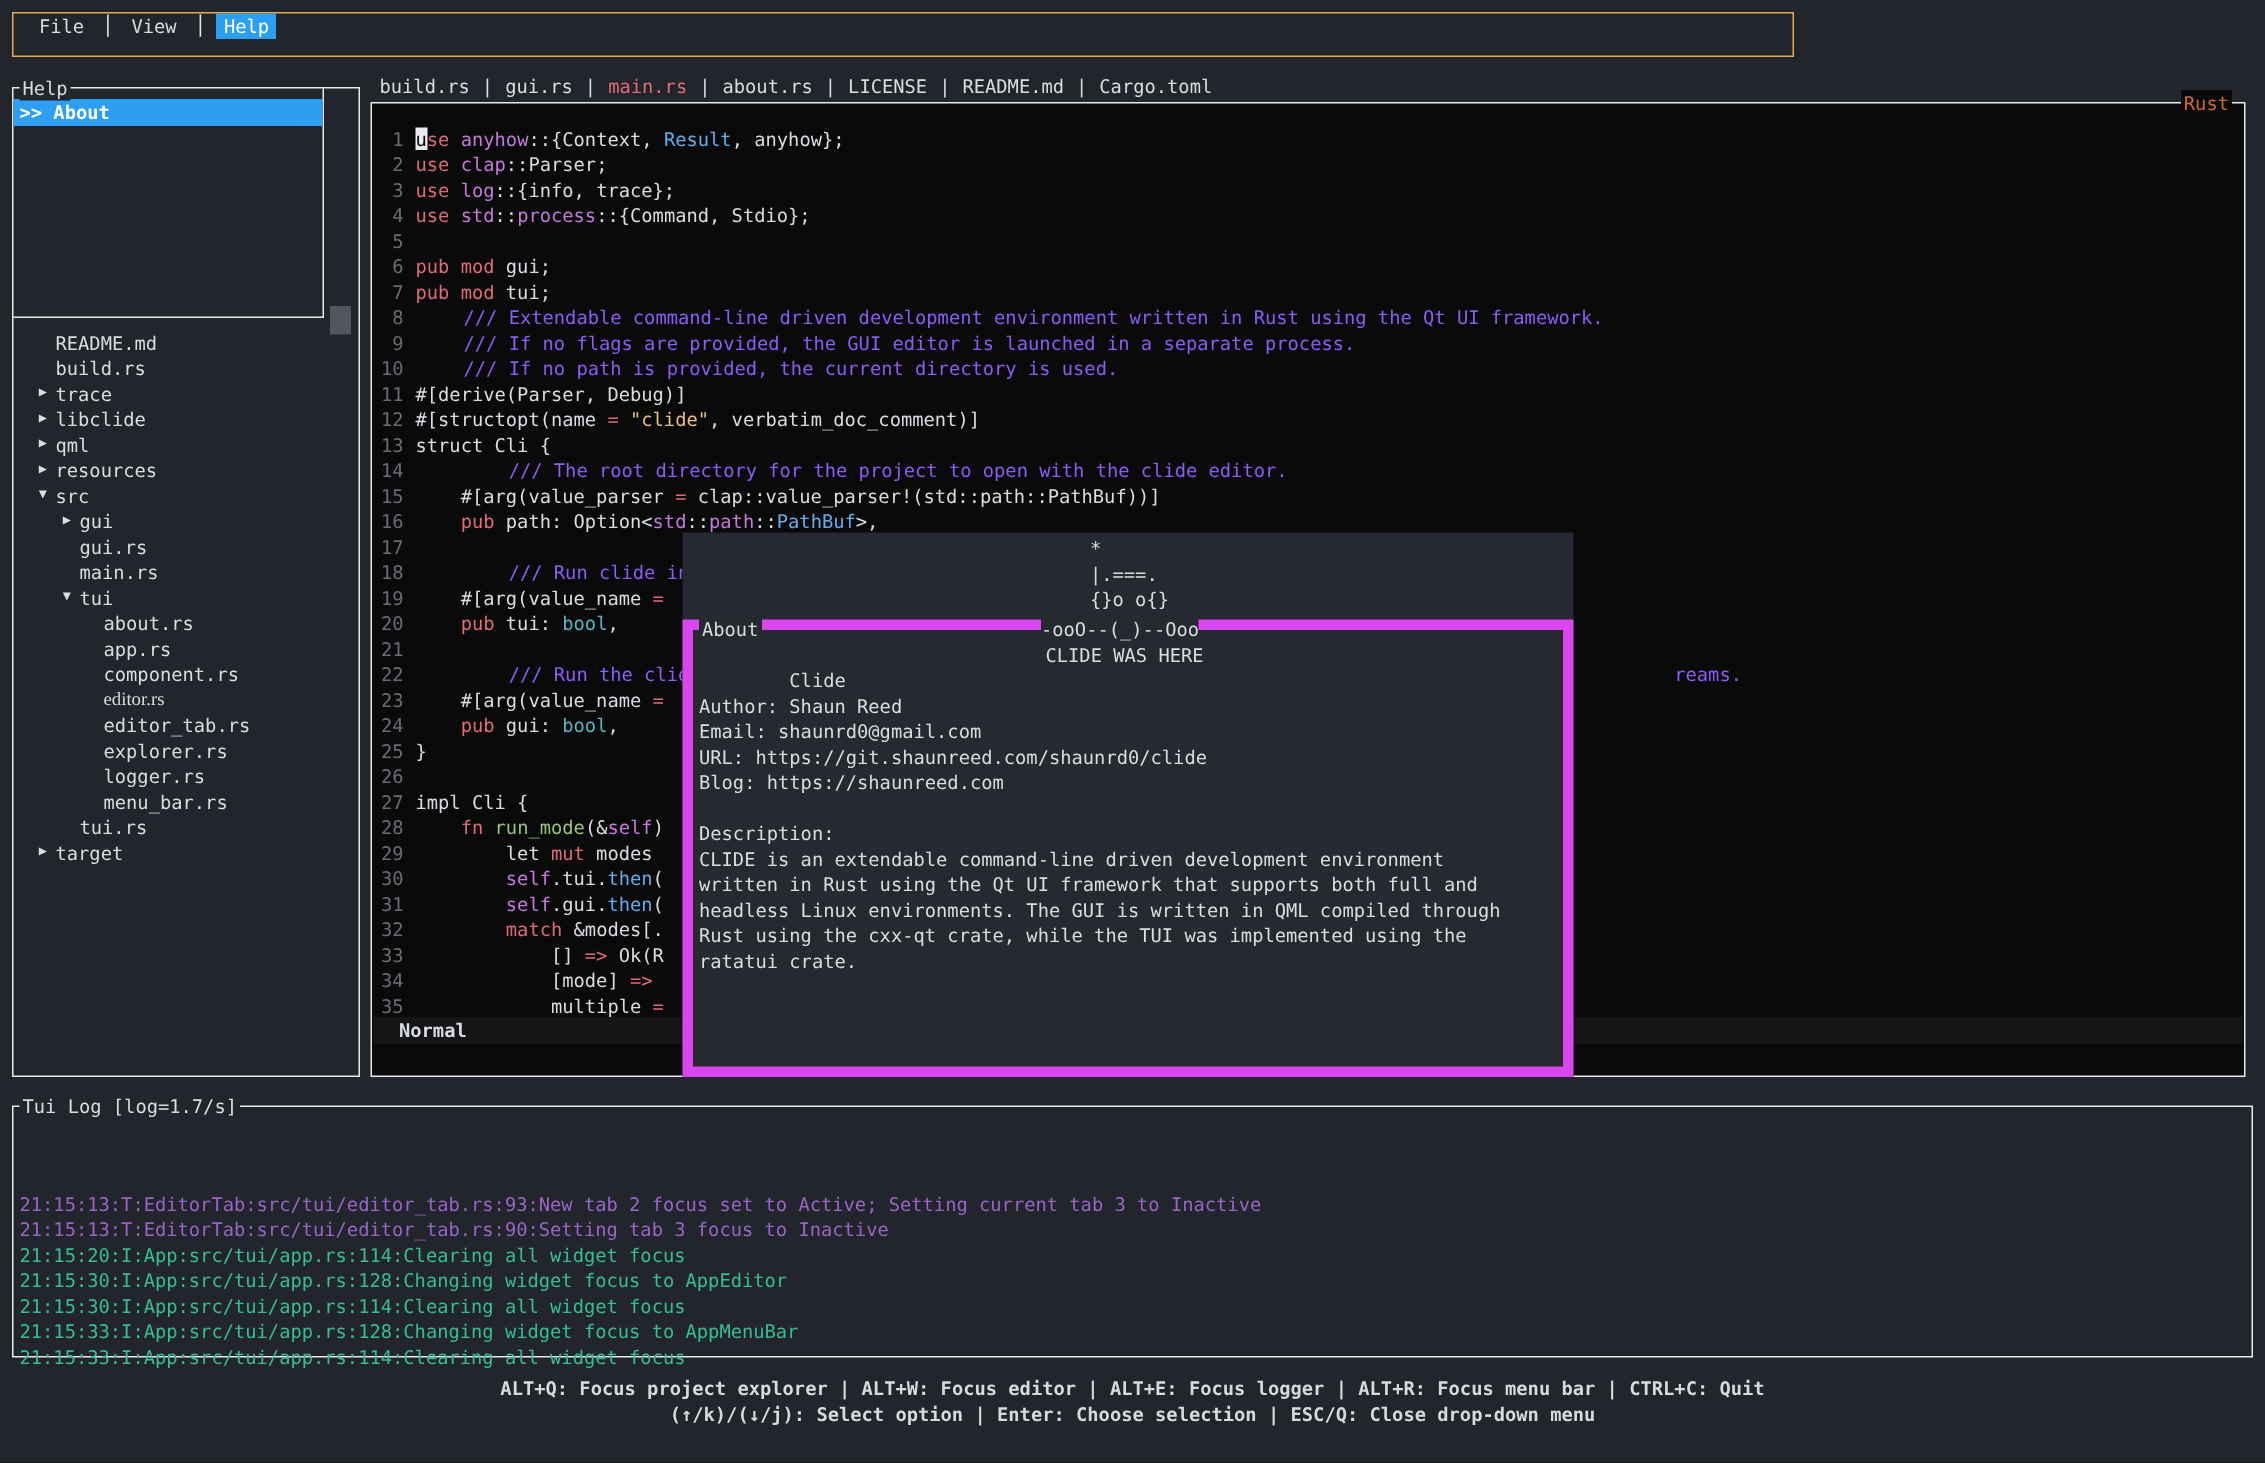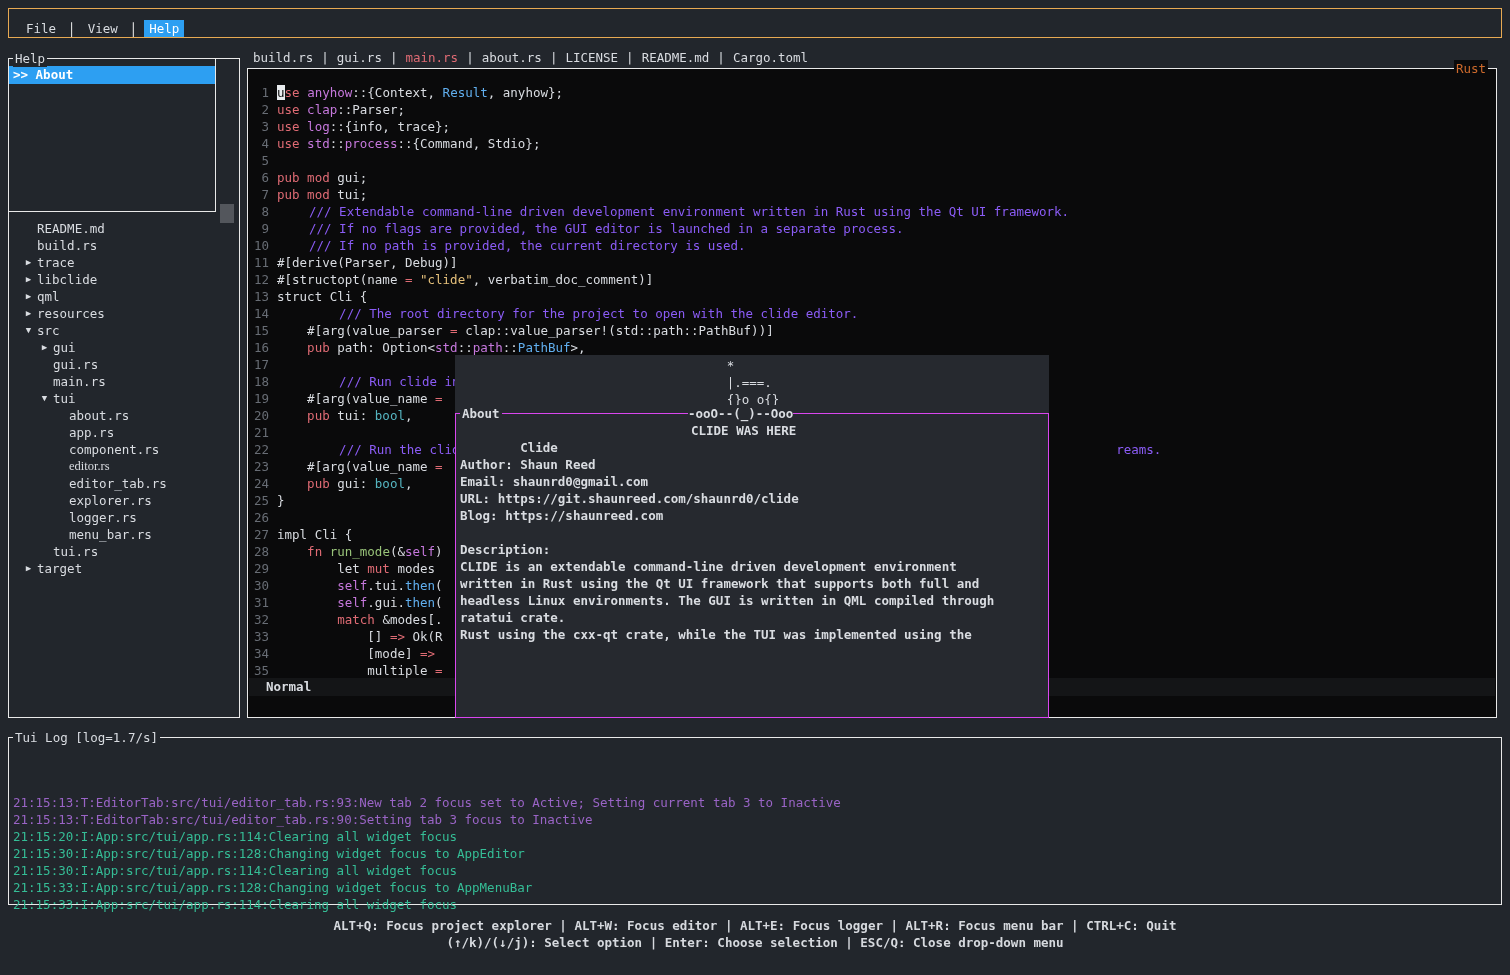--- a/index.html
+++ b/index.html
@@ -13,22 +13,22 @@
     overflow:hidden;
   }
   .abs { position:absolute; }
   .box { position:absolute; border:1px solid #e9e9e9; }
   .box-title {
     position:absolute; top:-9px; left:4px;
     background:#22262c; padding:0 2px; line-height:17px;
     white-space:pre;
   }
   
-  #menubar { left:8px; top:8px; width:1494px; height:30px; border:1px solid #e7a952; background:#22262c;
-             display:flex; align-items:flex-end; padding-left:12px; }
+  #menubar { left:8px; top:8px; width:1188px; height:30px; border:1px solid #e7a952; background:#22262c;
+             display:flex; align-items:flex-start; padding-left:12px; }
   .menu-item { padding:1px 5px; white-space:pre; cursor:default; }
   .menu-item.selected { background:#2d9ff2; color:#ffffff; }
   .menu-sep { color:#e9e9e9; padding:0 7px; }
   
   #tabbar { left:253px; top:49px; height:17px; display:flex; align-items:center; white-space:pre; }
   .tab { cursor:default; }
   .tab.active { color:#df6b74; }
   .tab-sep { padding:0 8px; }
   
   #explorer-box { left:8px; top:58px; width:232px; height:660px; background:#22262c; }
@@ -49,21 +49,21 @@
   .code-text { margin-left:8px; white-space:pre; }
   .tk-w { color:#d9dce1; } .tk-k { color:#df6b74; } .tk-p { color:#c678dd; }
   .tk-b { color:#61afef; } .tk-c { color:#56b6c2; } .tk-g { color:#98c379; }
   .tk-y { color:#e5c07b; } .tk-m { color:#8b5cf6;margin-left:32px; }
   .tk-cur { background:#e9ecef; color:#0a0a0b; }
   #mode-strip { position:absolute; left:1px; right:1px; top:609px; height:18px; background:#141517;
                 line-height:18px; font-weight:bold; padding-left:17px; }
   
   #popup-wrap { left:455px; top:355px; width:594px; height:363px; background:#26292f; z-index:10; }
   #popup-art { position:absolute; left:234px; top:2px; line-height:17px; white-space:pre; color:#d9dce1; }
-  #popup-box { position:absolute; left:0; top:58px; right:0; bottom:0; border:1px solid #d946ef;font-weight:bold; }
+  #popup-box { position:absolute; left:0; top:58px; right:0; bottom:0; border:7px solid #d946ef; }
   #popup-box .box-title { background:#26292f; }
   #popup-border-art { position:absolute; top:-9px; left:232px; background:#26292f; line-height:17px; white-space:pre; }
   #popup-content { position:absolute; left:4px; top:8px; right:2px; }
   .popup-row { height:17px; line-height:17px; white-space:pre; }
   #popup-tagline { position:absolute; left:231px; top:0; }
   
   #log-box { left:8px; top:737px; width:1494px; height:168px; background:#22262c; }
   #log-lines { position:absolute; left:4px; top:9px; right:2px;margin-top:47px; }
   .log-row { height:17px; line-height:17px; white-space:pre; overflow:hidden; }
   .log-trace { color:#9a64c6; }
@@ -181,22 +181,22 @@
           <div class="popup-row">&nbsp;</div>
           <div class="popup-row">Author: Shaun Reed</div>
           <div class="popup-row">Email: shaunrd0@gmail.com</div>
           <div class="popup-row">URL: https://git.shaunreed.com/shaunrd0/clide</div>
           <div class="popup-row">Blog: https://shaunreed.com</div>
           <div class="popup-row">&nbsp;</div>
           <div class="popup-row">Description:</div>
           <div class="popup-row">CLIDE is an extendable command-line driven development environment</div>
           <div class="popup-row">written in Rust using the Qt UI framework that supports both full and</div>
           <div class="popup-row">headless Linux environments. The GUI is written in QML compiled through</div>
+          <div class="popup-row">Rust using the cxx-qt crate, while the TUI was implemented using the</div>
           <div class="popup-row">ratatui crate.</div>
-          <div class="popup-row">Rust using the cxx-qt crate, while the TUI was implemented using the</div>
         </div>
     </div>
   </div>
 </div>
 
 <div id="log-box" class="box">
   <span class="box-title">Tui Log [log=1.7/s]</span>
   <div id="log-lines">
       <div class="log-row log-trace">21:15:13:T:EditorTab:src/tui/editor_tab.rs:93:New tab 2 focus set to Active; Setting current tab 3 to Inactive</div>
       <div class="log-row log-trace">21:15:13:T:EditorTab:src/tui/editor_tab.rs:90:Setting tab 3 focus to Inactive</div>

